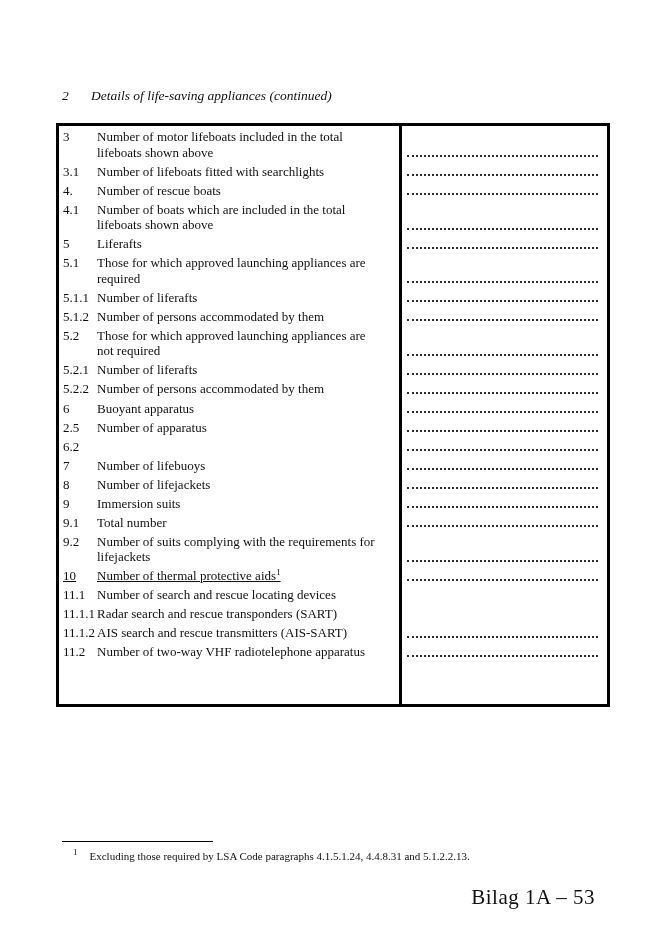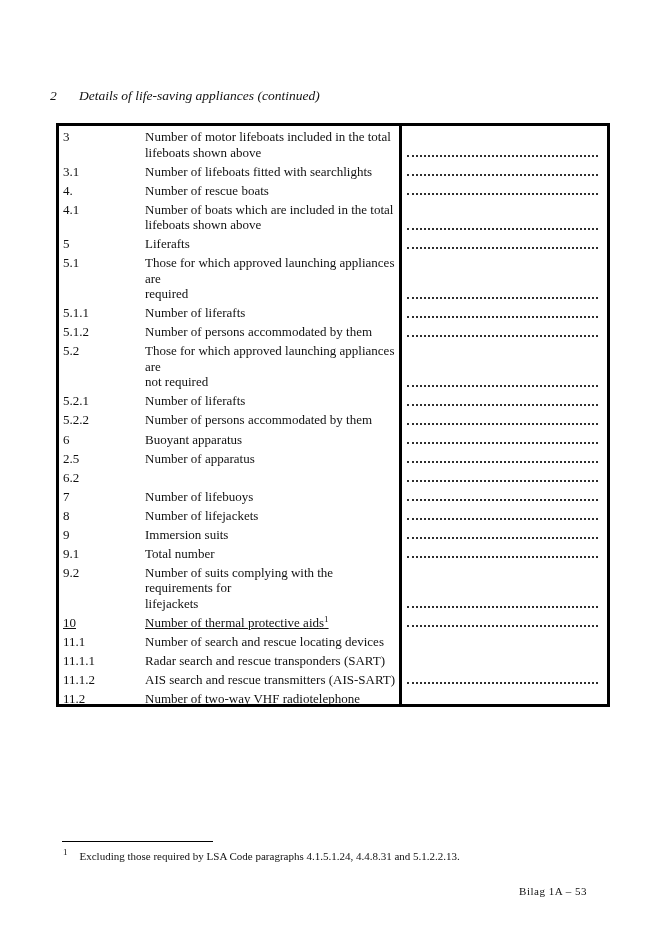--- a/index.html
+++ b/index.html
@@ -11,21 +11,21 @@
   .page {
     position: relative;
     width: 670px;
     height: 948px;
     background: #ffffff;
     overflow: hidden;
   }
   
   .heading {
     position: absolute;
-    left: 50px; top: 88px;
+    left: 62px; top: 88px;
     font-style: italic;
     font-size: 13.5px;
     white-space: nowrap;
   }
   .heading .h-num { display: inline-block; width: 29px; }
   
   .appliance-table {
     position: absolute;
     left: 56px; top: 123px;
     width: 554px; height: 584px;
@@ -50,21 +50,21 @@
     width: 340px;
     box-sizing: border-box;
     display: flex;
     padding-left: 4px;
     flex-shrink: 0;
   }
   .num {
     width: 34px;
     flex-shrink: 0;
   }
-  .txt { width: 298px; margin-left: 48px; }
+  .txt { width: 298px; }
   .txt sup, .footnote sup {
     font-size: 9px;
     line-height: 0;
   }
   .cell-right {
     flex: 1;
     box-sizing: border-box;
     margin-left: 3px;
     padding: 0 9px 0 5px;
     display: flex;
@@ -78,31 +78,31 @@
   }
   
   .footnote-rule {
     position: absolute;
     left: 62px; top: 841px;
     width: 151px; height: 0;
     border-top: 1.5px solid #000;
   }
   .footnote {
     position: absolute;
-    left: 63px; top: 849px;
+    left: 73px; top: 849px;
     width: 520px;
     font-size: 11px;
     line-height: 14px;
   }
   .footnote .fn-text { margin-left: 12px; }
   
   .page-label {
     position: absolute;
-    right: 83px; top: 885px;
-    font-size: 11px;
+    right: 75px; top: 885px;
+    font-size: 21px;
     letter-spacing: 0.5px;
   }
 </style>
 </head>
 <body>
 
 <div class="page">
 
   <div class="heading">
     <span class="h-num">2</span><span>Details of life-saving appliances (continued)</span>

